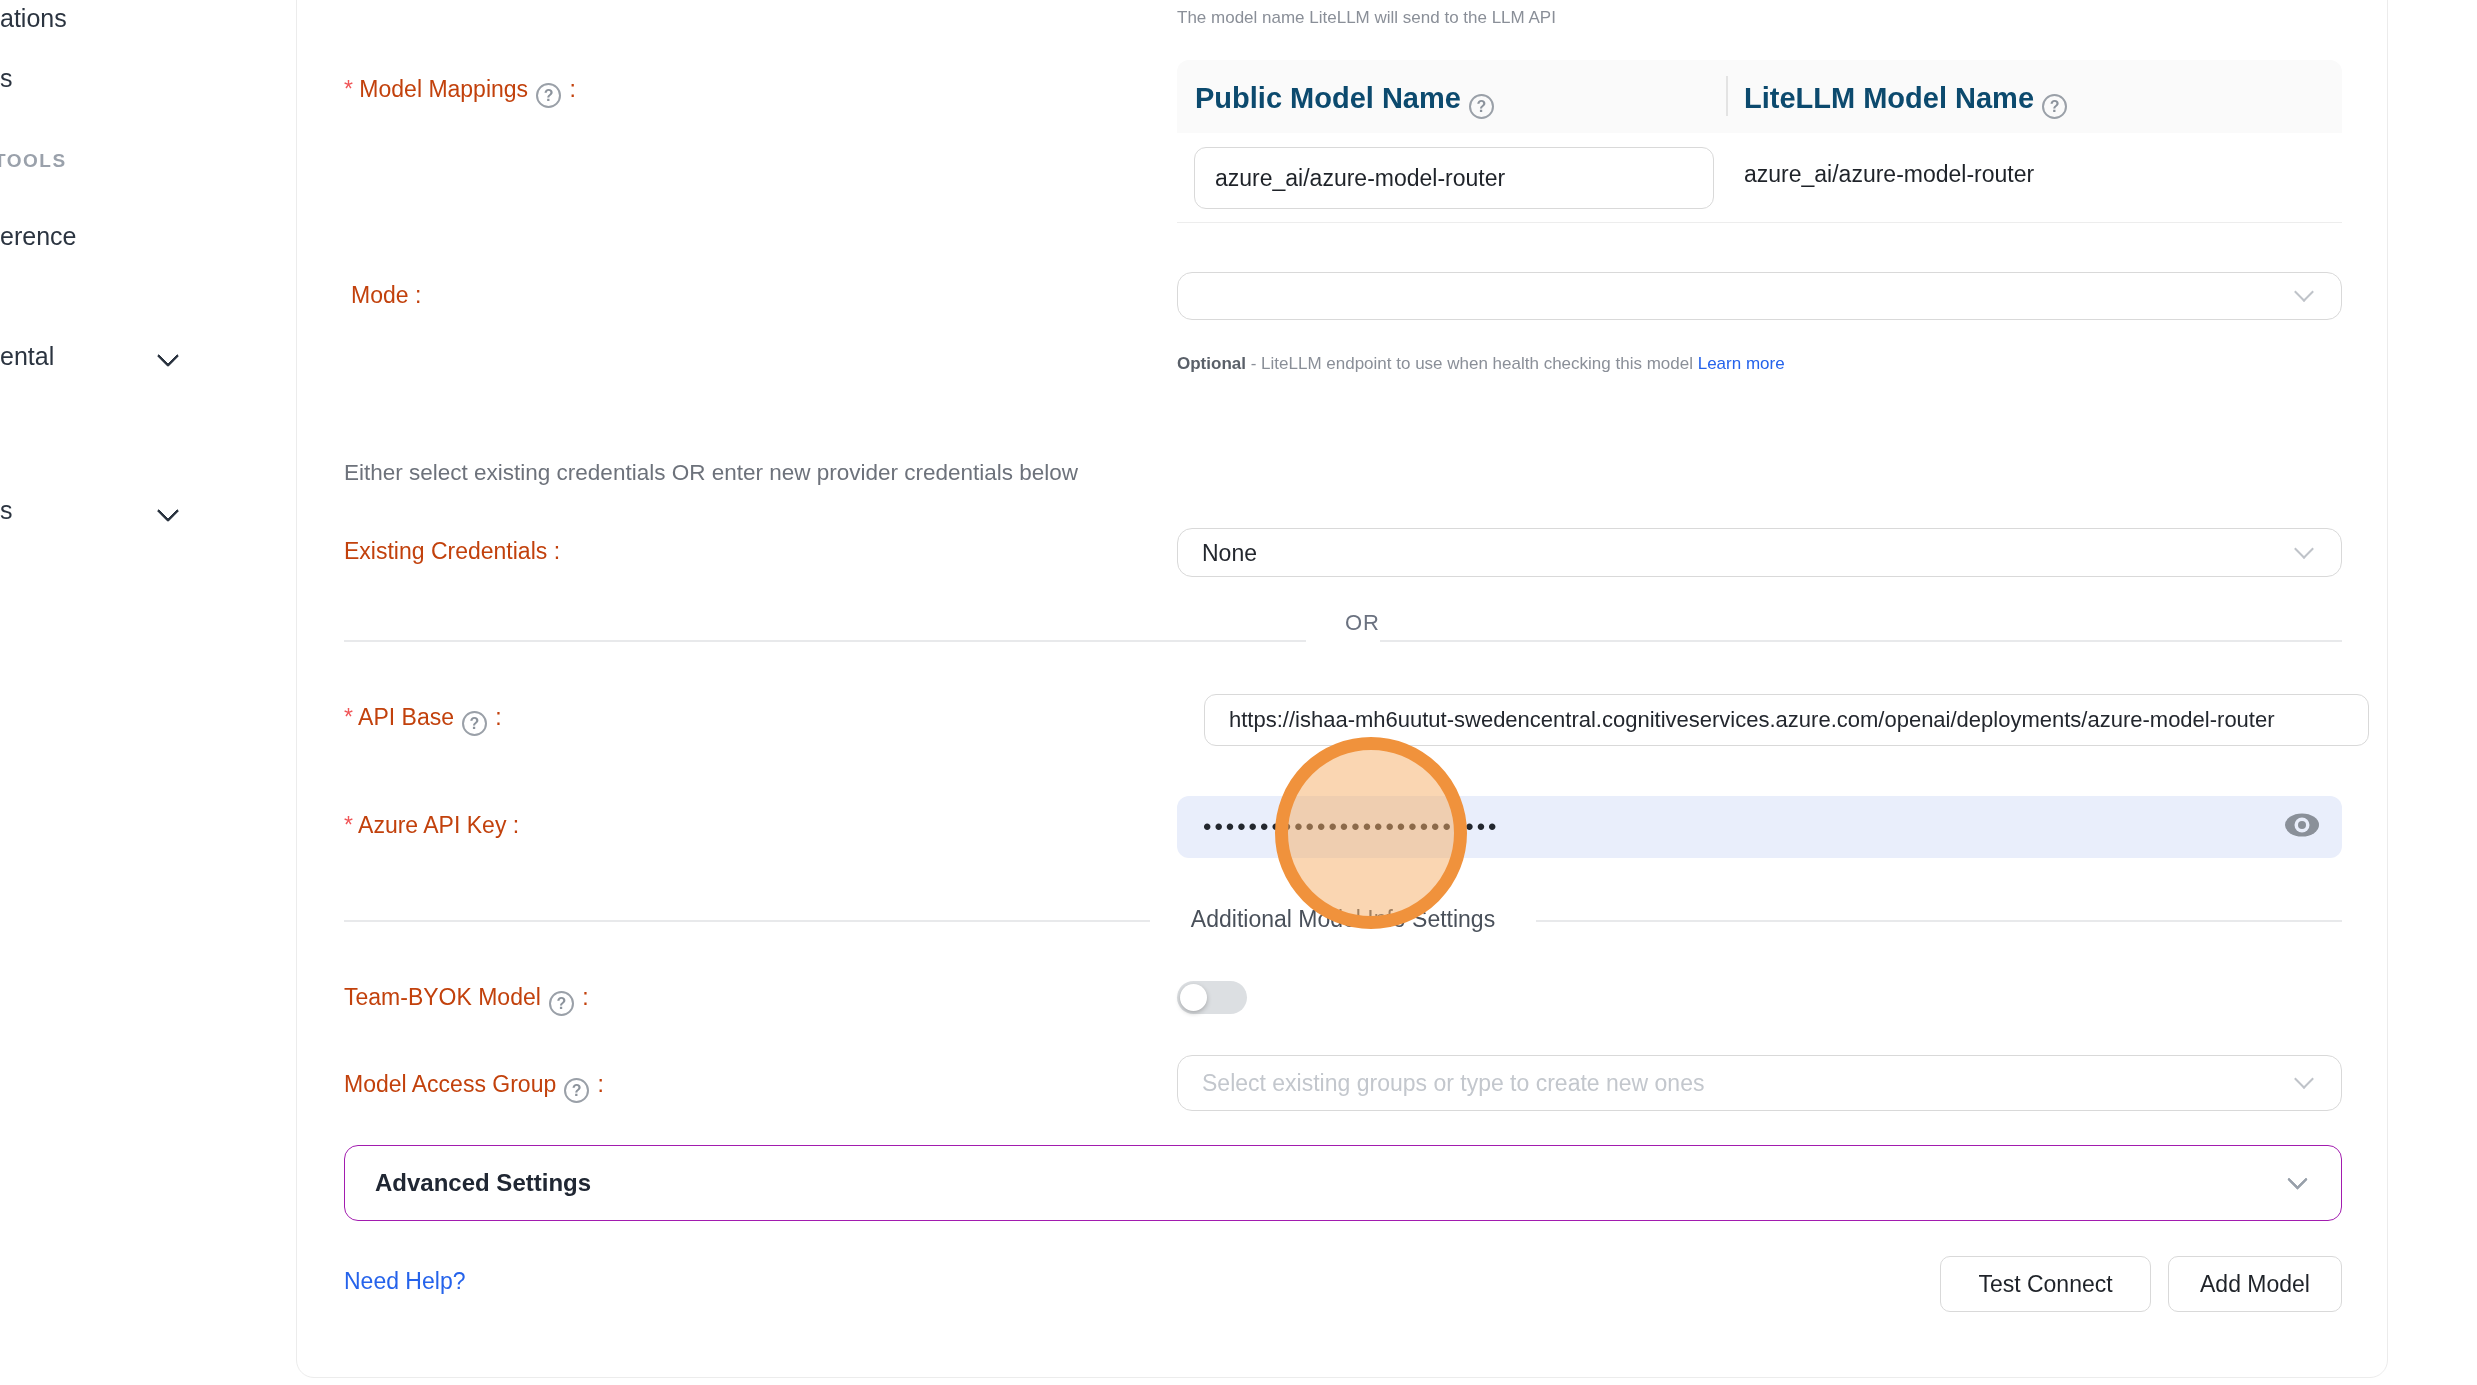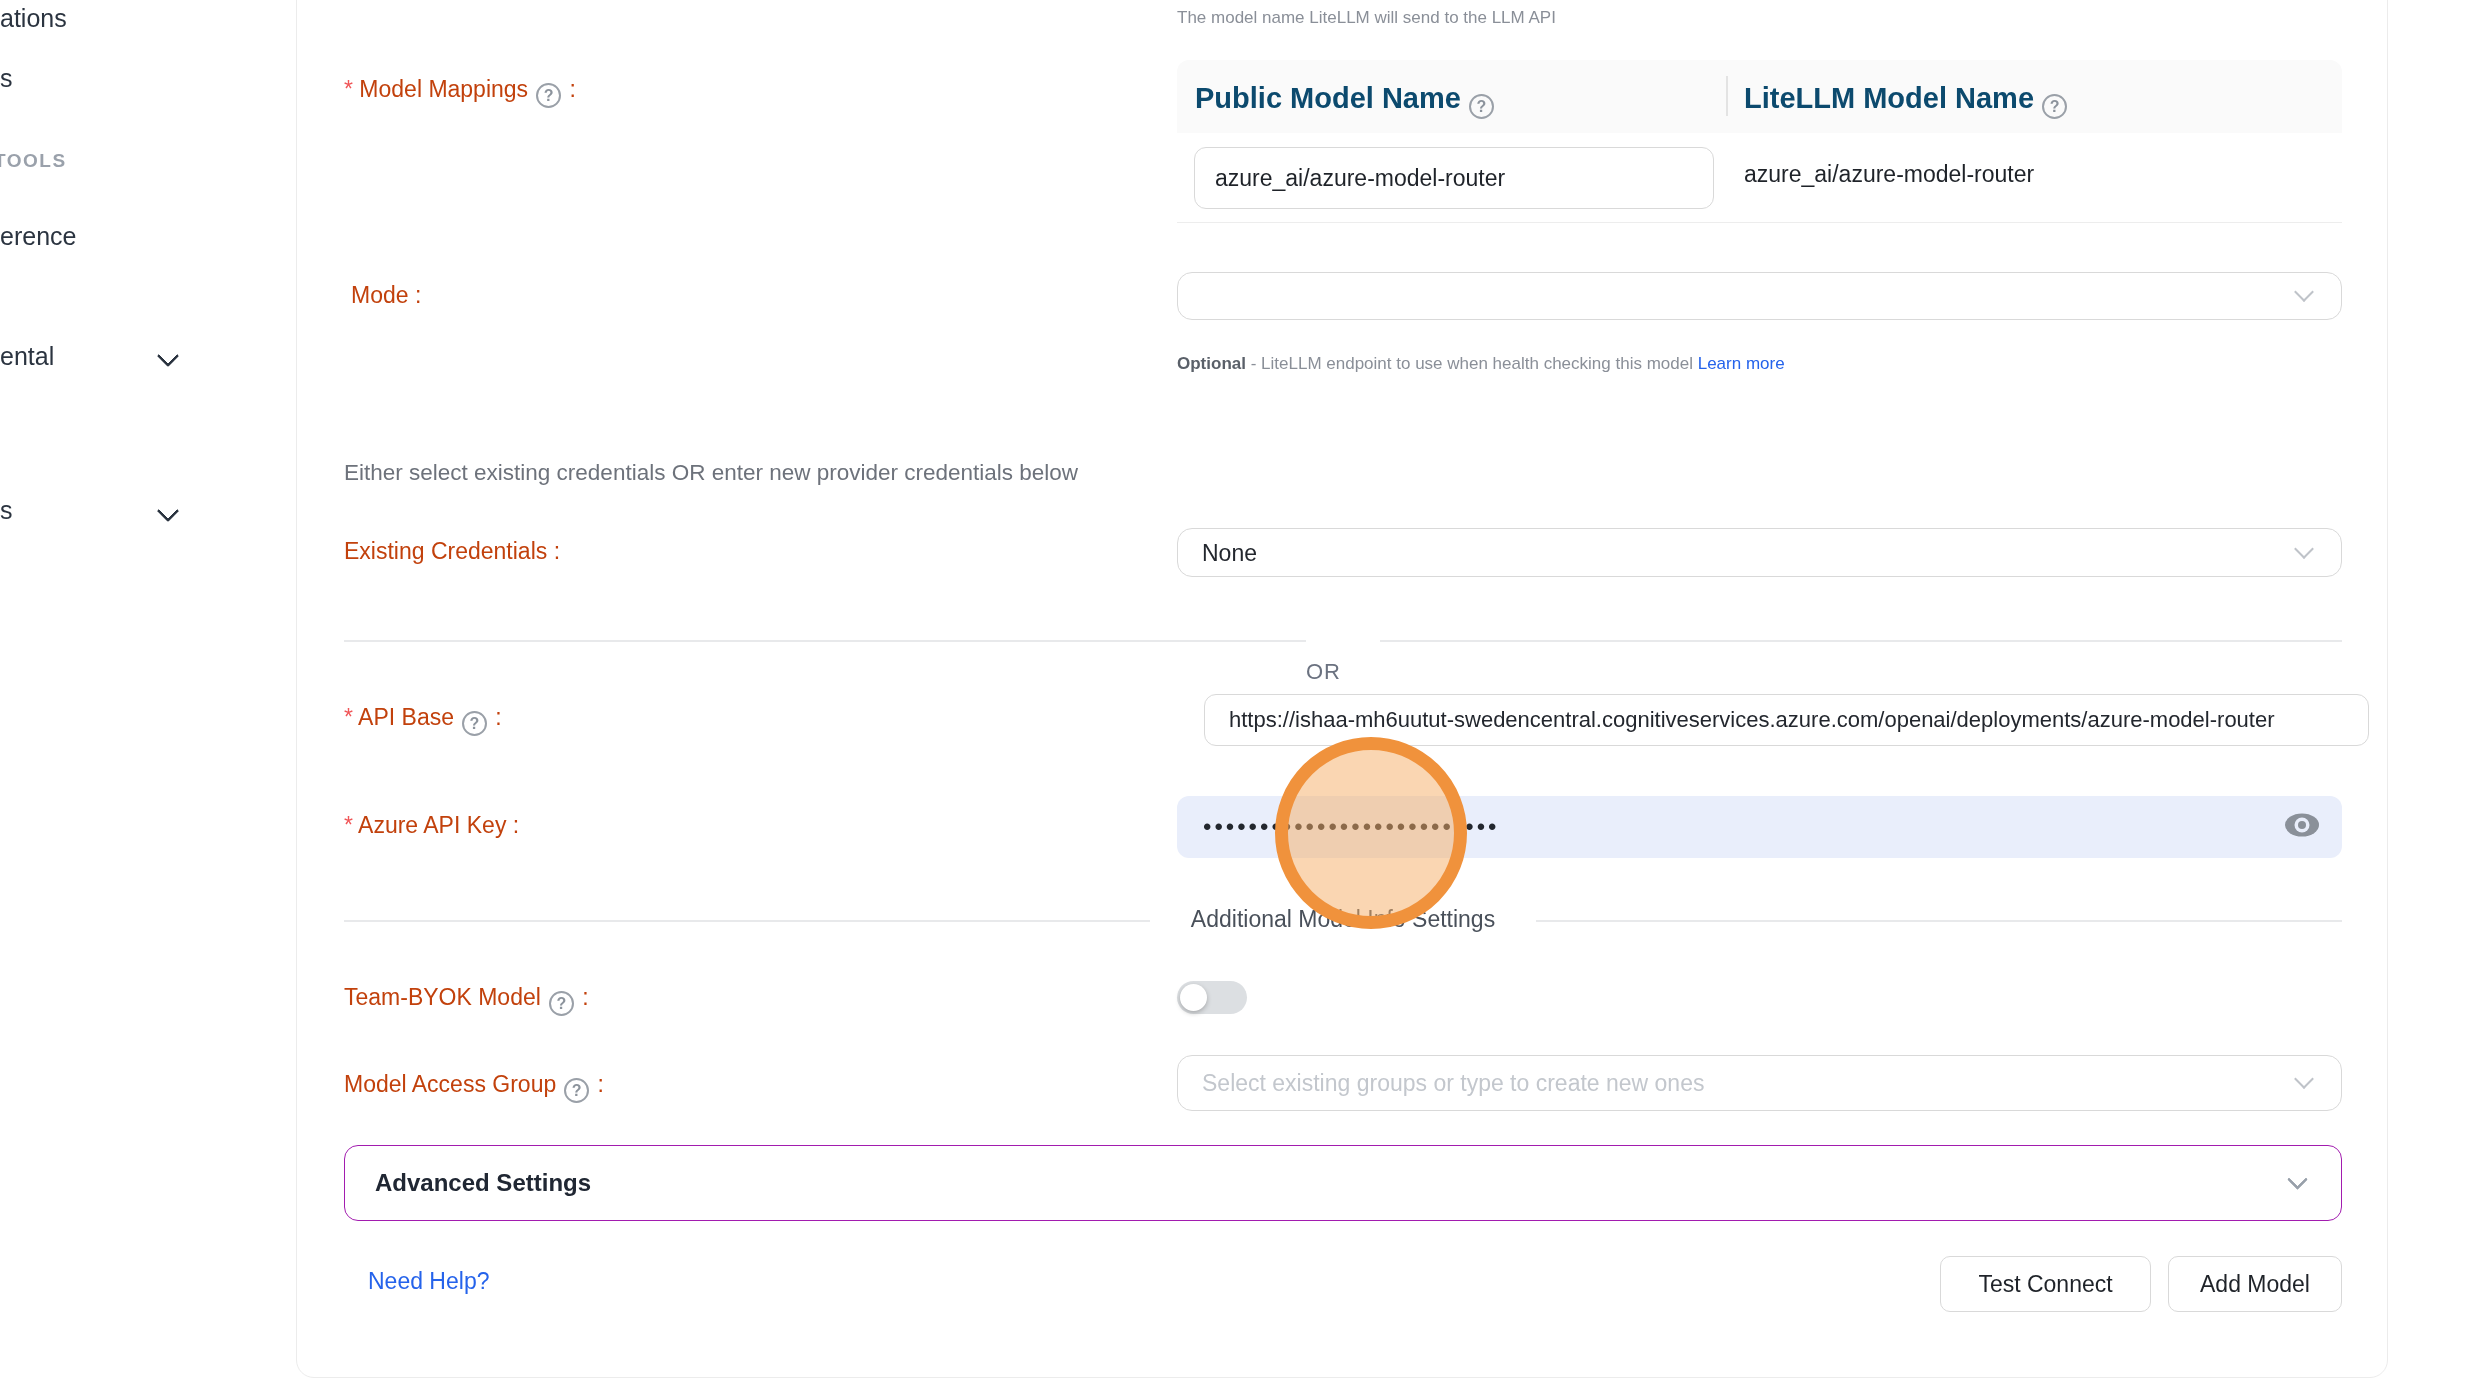--- a/index.html
+++ b/index.html
@@ -132,21 +132,21 @@
 
 <div class="abs lbl" style="left:344px; top:538px;">
   <span>Existing Credentials</span><span class="colon"></span>
 </div>
 <div class="abs select" style="left:1177px; top:528px; width:1165px; height:49px;">
   <span class="val">None</span>
   <span class="sel-chev"></span>
 </div>
 
 <div class="abs divline" style="left:344px; top:640px; width:962px;"></div>
-<div class="abs" style="left:1306px; top:659px; width:74px; text-align:left; font-size:22px; color:#6b7280; letter-spacing:1px;">OR</div>
+<div class="abs" style="left:1306px; top:610px; width:74px; text-align:right; font-size:22px; color:#6b7280; letter-spacing:1px;">OR</div>
 <div class="abs divline" style="left:1380px; top:640px; width:962px;"></div>
 
 <div class="abs lbl req" style="left:344px; top:704px;">
   <span>API Base</span><span class="qicon"></span><span class="colon"></span>
 </div>
 <div class="abs input" style="left:1177px; top:694px; width:1165px; height:52px; line-height:50px; padding:0 46px 0 24px;margin-left:27px;">https://ishaa-mh6uutut-swedencentral.cognitiveservices.azure.com/openai/deployments/azure-model-router</div>
 
 <div class="abs lbl req" style="left:344px; top:812px;">
   <span>Azure API Key</span><span class="colon"></span>
 </div>
@@ -178,17 +178,17 @@
 <div class="abs select" style="left:1177px; top:1055px; width:1165px; height:56px;">
   <span class="val ph">Select existing groups or type to create new ones</span>
   <span class="sel-chev"></span>
 </div>
 
 <div class="abs adv">
   <span class="adv-lbl">Advanced Settings</span>
   <span class="adv-chev"></span>
 </div>
 
-<a class="abs link" style="left:344px; top:1268px; font-size:23px;margin-left:24px;">Need Help?</a>
+<a class="abs link" style="left:344px; top:1268px; font-size:23px;">Need Help?</a>
 <div class="abs btn" style="left:1940px; top:1256px; width:211px;">Test Connect</div>
 <div class="abs btn" style="left:2168px; top:1256px; width:174px;">Add Model</div>
 
 <div class="abs click-ring"></div>
 
 </body></html>

